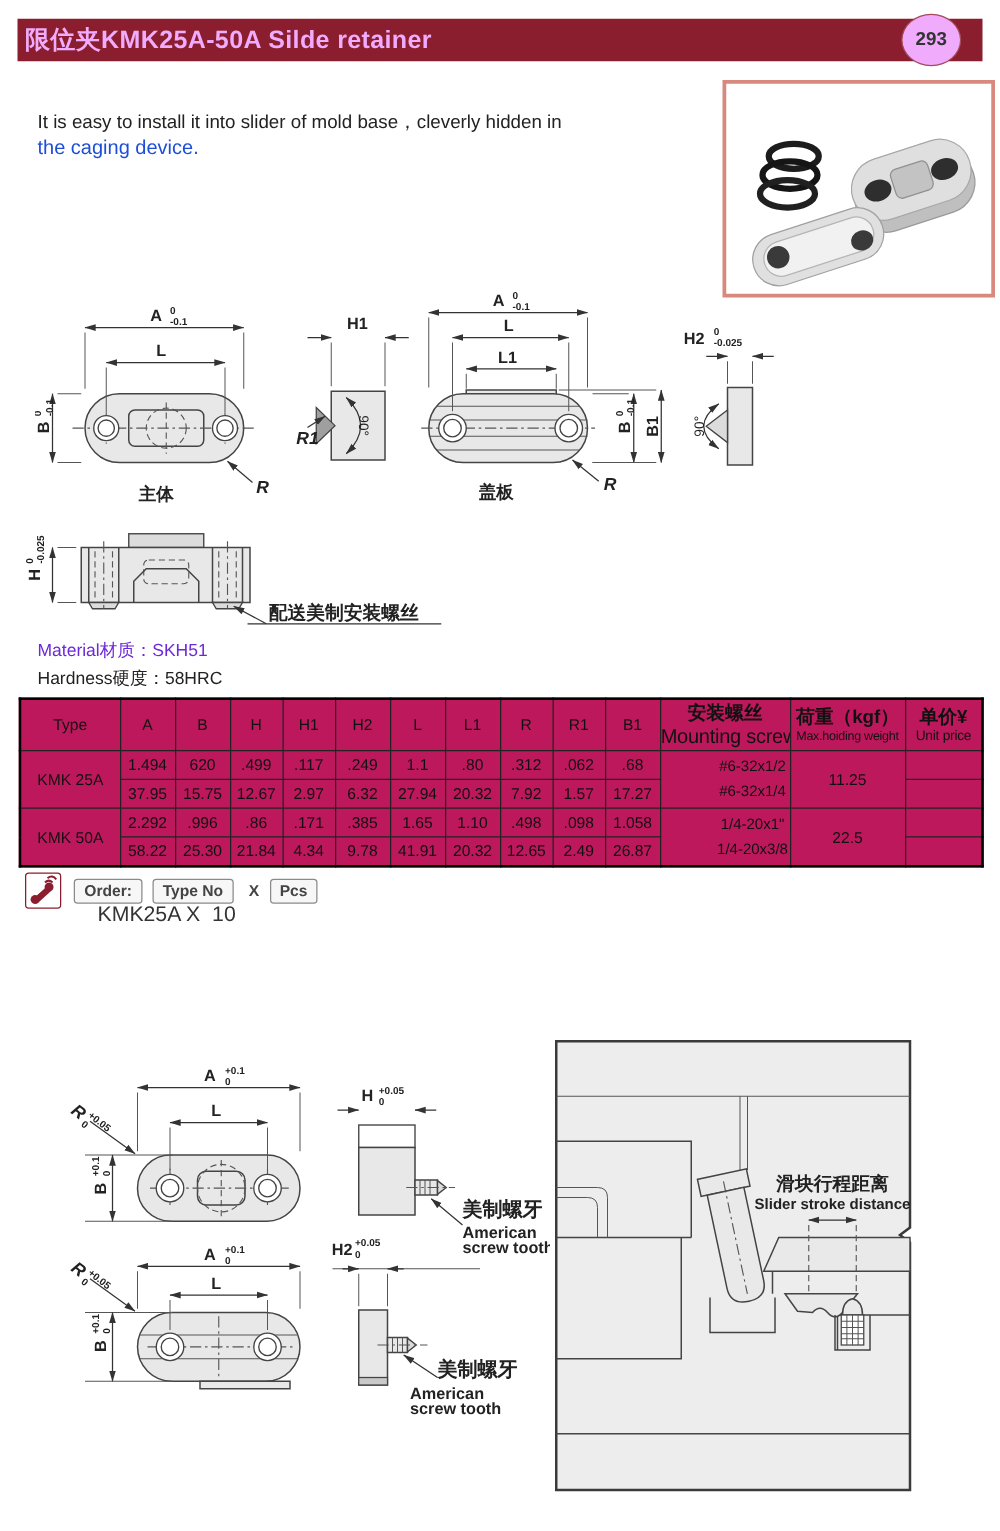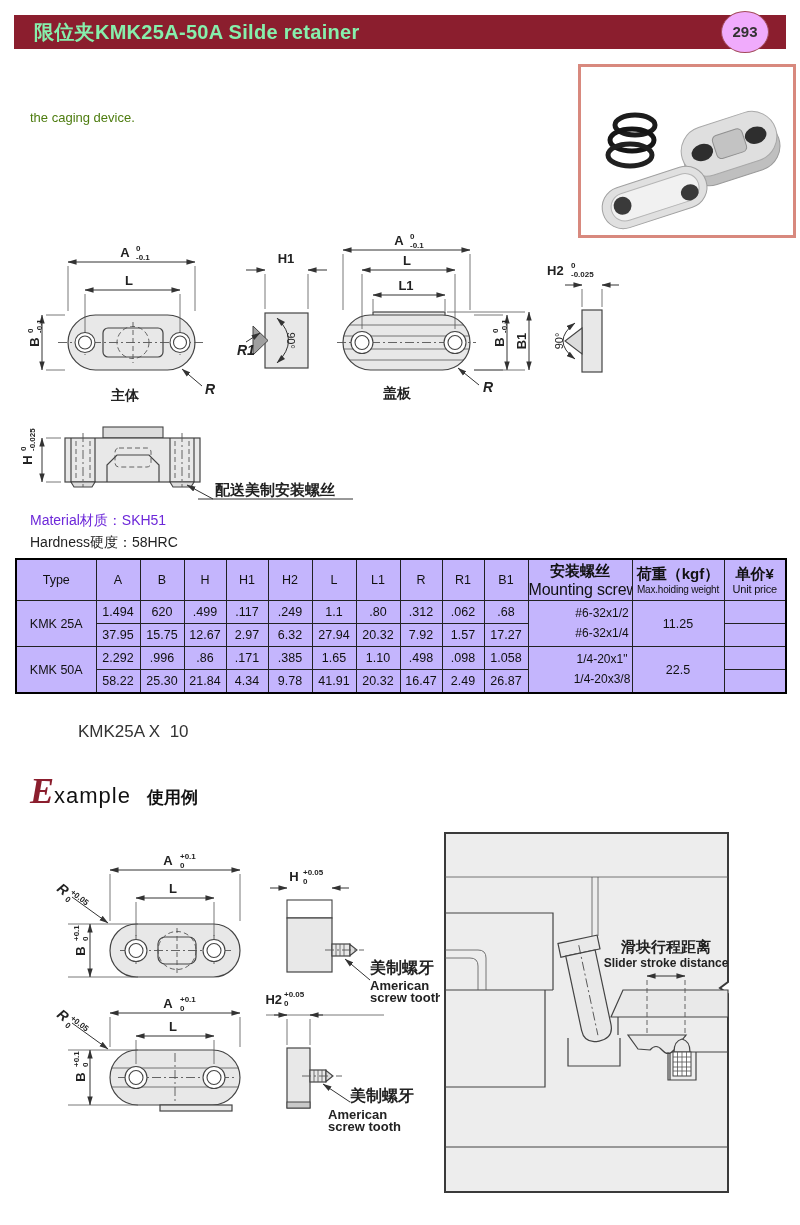--- a/index.html
+++ b/index.html
@@ -2,39 +2,39 @@
 <html><head>
 <meta charset="utf-8">
 <style>
   html,body { margin:0; padding:0; background:#fff; }
   #page { position:relative; width:800px; height:1225px; background:#fff; overflow:hidden;
           font-family:"Liberation Sans","DejaVu Sans",sans-serif; color:#222; }
   .abs { position:absolute; }
 
   
   #header-bar { left:14px; top:15px; width:772px; height:34px; background:#8B1E2E; }
-  #page-title { line-height:34px; padding-left:20px; color:#86efac; font-size:20px; font-weight:bold; letter-spacing:0.3px; }
+  #page-title { line-height:34px; padding-left:6px; color:#f0abfc; font-size:20px; font-weight:bold; letter-spacing:0.3px; }
   #page-badge { left:721px; top:11px; width:46px; height:40px; background:#f0abfc; border:1.5px solid #A34B5B;
                 border-radius:50%; text-align:center; line-height:40px; font-size:15px; font-weight:bold; color:#333; }
 
   
   #intro-cn { left:30px; top:63px; font-size:13.5px; color:#333; font-weight:bold; }
   #intro-en1 { left:30px; top:88px; font-size:15px; color:#222; }
-  #intro-en2 { left:30px; top:110px; font-size:13px; color:#4d7c0f; }
+  #intro-en2 { left:30px; top:110px; font-size:16px; color:#1d4ed8; }
 
   
   #product-photo { left:578px; top:64px; width:212px; height:168px; background:#fff; border:3px solid #D8897E; }
 
   
   #material-line { left:30px; top:512px; font-size:14px; color:#6d28d9; }
   #hardness-line { left:30px; top:534px; font-size:14px; color:#222; }
 
   
   #spec-table-wrap { left:15px; top:558px; }
-  table { table-layout:fixed; width:770px; border-collapse:collapse; background:#c4b5fd; }
+  table { table-layout:fixed; width:770px; border-collapse:collapse; background:#be185d; }
   td,th { border:1px solid #222; text-align:center; vertical-align:middle; padding:0; font-weight:normal;
           font-size:12.5px; color:#111; height:22px; overflow:hidden; white-space:nowrap; }
   table { border:2px solid #000; }
   tr.hdr th { height:40px; }
   .hcn { font-size:15px; font-weight:bold; display:block; line-height:1.25; }
   .hen { font-size:10px; display:block; line-height:1.1; letter-spacing:-0.2px; }
   .screwcell span { display:block; line-height:1.6; font-size:12px;padding-left:44px; }
 
   
   #order-row { left:20px; top:698px; }
@@ -85,20 +85,21 @@
   </defs>
 </svg>
 
 <div id="page">
 
   <div id="header-bar" class="abs">
     <div id="page-title">限位夹KMK25A-50A  Silde retainer</div>
   </div>
   <div id="page-badge" class="abs">293</div>
 
+  <div id="intro-en1" class="abs">It is easy to install it into slider of mold base，cleverly hidden in</div>
   <div id="intro-en2" class="abs">the caging device.</div>
 
   <div id="product-photo" class="abs">
     <svg width="212" height="168" viewBox="0 0 212 168">
       <g>
         <ellipse cx="54" cy="58" rx="20" ry="10" fill="none" stroke="#1c1c1c" stroke-width="5"></ellipse>
         <ellipse cx="51" cy="73" rx="22" ry="11" fill="none" stroke="#151515" stroke-width="5"></ellipse>
         <ellipse cx="49" cy="88" rx="22" ry="11" fill="none" stroke="#202020" stroke-width="5"></ellipse>
       </g>
       <g transform="rotate(-18 148 80)">
@@ -365,34 +366,47 @@
         <td>&nbsp;</td>
       </tr>
       <tr>
         <td>58.22</td>
         <td>25.30</td>
         <td>21.84</td>
         <td>4.34</td>
         <td>9.78</td>
         <td>41.91</td>
         <td>20.32</td>
-        <td>16.47</td>
+        <td>12.65</td>
         <td>2.49</td>
         <td>26.87</td>
         <td>&nbsp;</td>
       </tr>
     </tbody>
       </table>
   </div>
 
+  <div id="order-row" class="abs">
+    <span id="phone-box">
+      <svg width="27" height="27" viewBox="0 0 27 27">
+        <g transform="rotate(-42 13 16)" fill="#8B1E2E">
+          <rect x="4" y="14" width="18" height="5" rx="2.5"></rect>
+          <circle cx="5.5" cy="15.5" r="3.6"></circle>
+          <circle cx="20.5" cy="15.5" r="3.6"></circle>
+        </g>
+        <path d="M15,7 q3,-3 6,0 M17,3.5 q4,-3 7,1" stroke="#8B1E2E" stroke-width="1.6" fill="none"></path>
+      </svg>
+    </span>
+    <span class="obox">Order:</span>
+    <span class="obox">Type No</span>
+    <span id="order-x">X</span>
+    <span class="obox">Pcs</span>
+  </div>
   <div id="order-sample" class="abs">KMK25A X  10</div>
 
-  <div id="example-heading" class="abs">
-    <span class="einit">E</span><span class="erest">xample</span><span class="ecn">使用例</span>
-  </div>
 
   <svg class="abs" style="left:20px;top:840px" width="420" height="305" viewBox="0 0 420 305">
 
     <g>
       <path class="shape" d="M116.5,84 H193.5 A26.5,26.5 0 0 1 193.5,137 H116.5 A26.5,26.5 0 0 1 116.5,84 Z"></path>
       <rect class="shape" x="138" y="97" width="38" height="27" rx="7"></rect>
       <circle class="dash" cx="157" cy="110.5" r="19"></circle>
       <path class="dashdot" d="M100,110.5 H212"></path>
       <path class="dash" d="M157,88 V133 M116,95 V126 M194,95 V126"></path>
       <circle class="hole" cx="116" cy="110.5" r="11"></circle>

